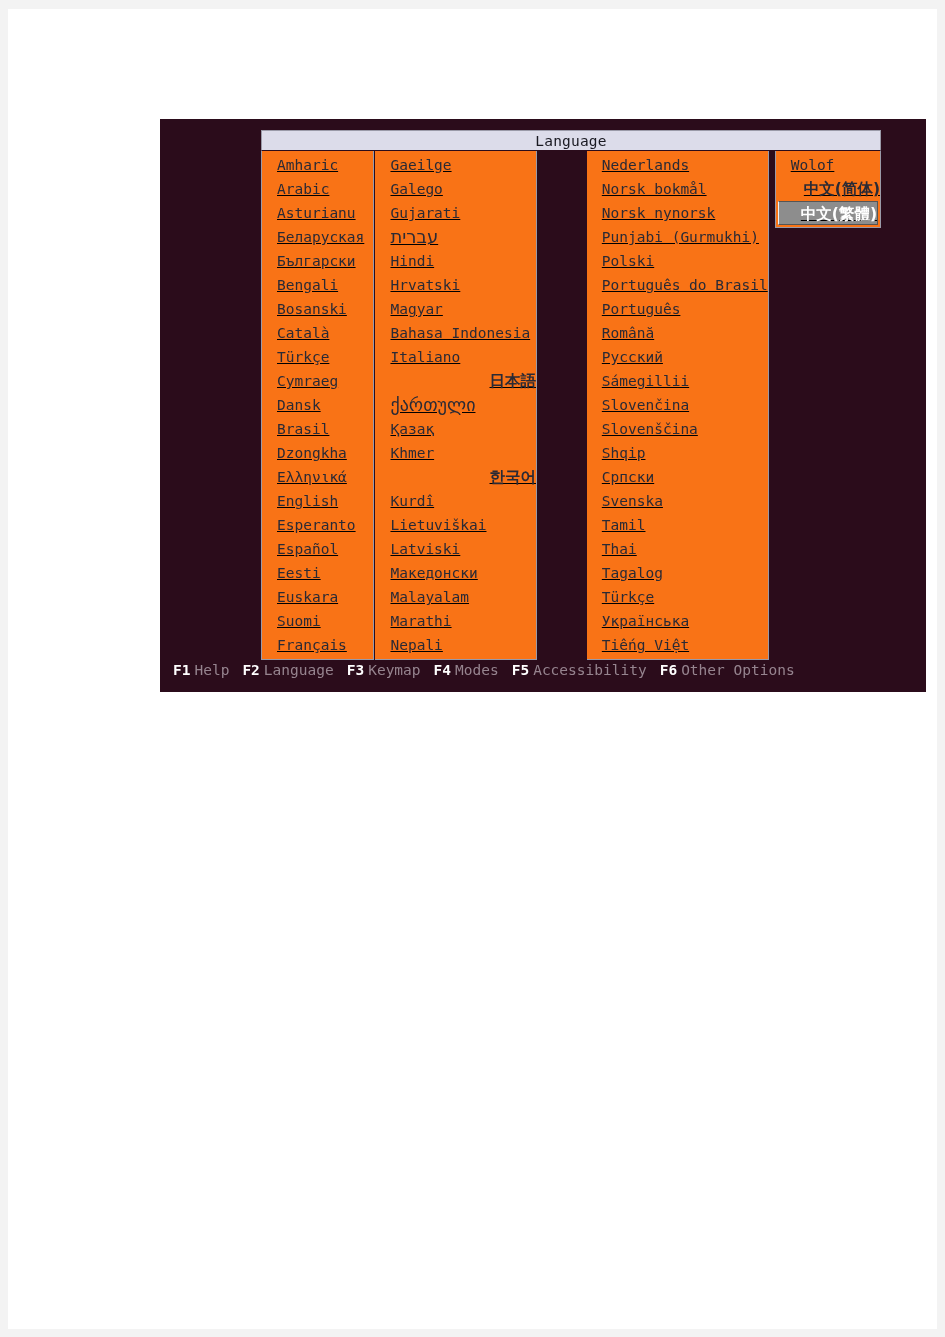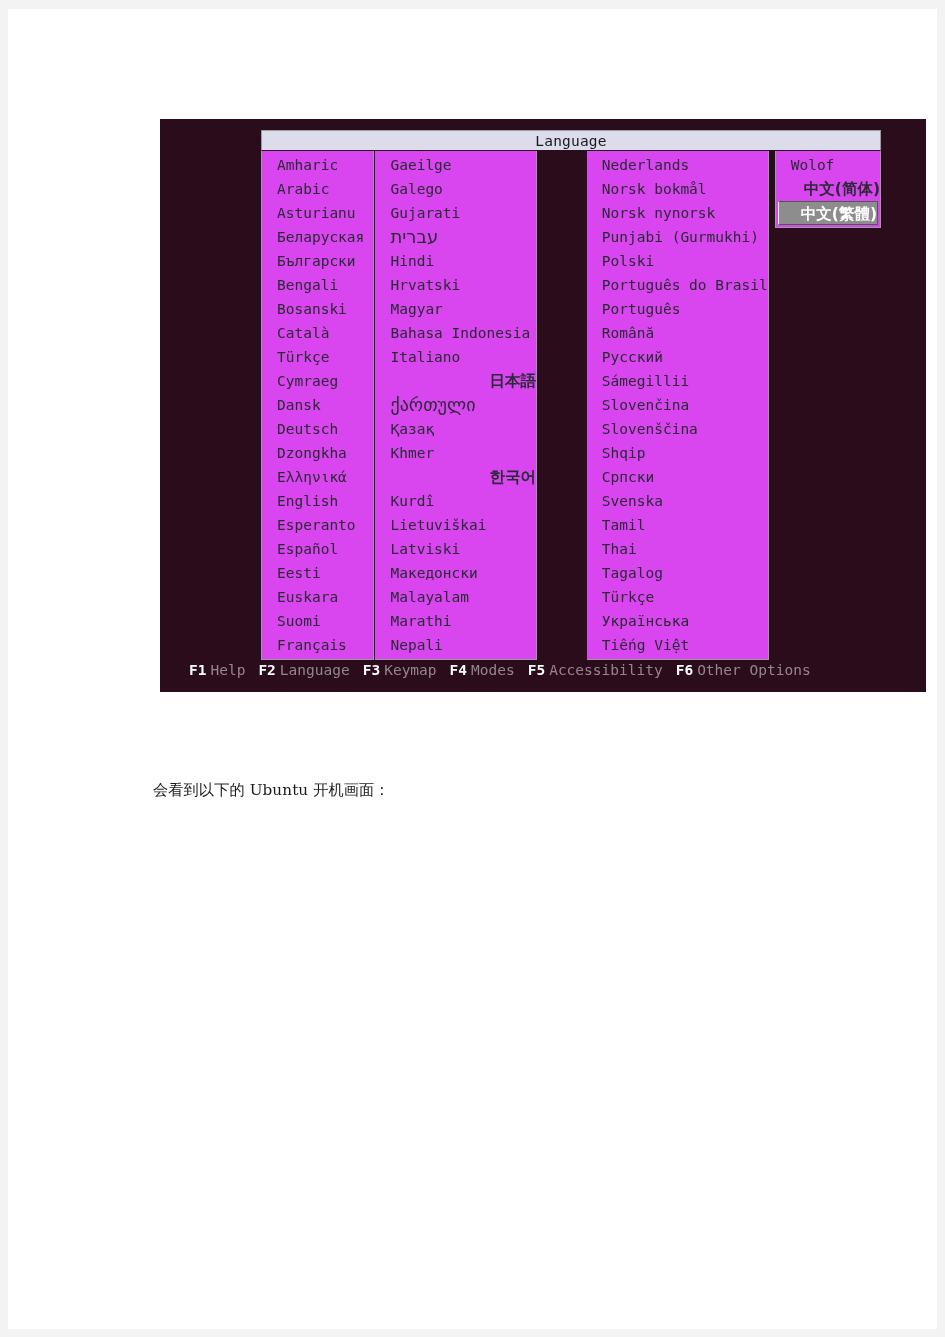--- a/index.html
+++ b/index.html
@@ -57,25 +57,26 @@
     color: #1a1a22;
     letter-spacing: 0.2px;
   }
 
   #columns-wrap {
     display: flex;
     align-items: flex-start;
   }
 
   .lang-col {
-    background: #d946ef;
+    background: #f97316;
     box-sizing: border-box;
     border: 1px solid #9a9aa8;
     border-top: none;
     padding: 2px 0 2px 0;
+    text-decoration: underline;
   }
   .lang-col.c1 { width: 124px; }
   .lang-col.c2 { width: 178px; border-left: none; }
   .lang-col.c3 { width: 197px; border-left: none; margin-left: 48px; }
 
   .col-sep {
     width: 2px;
     align-self: stretch;
     background: #2b0c1b;
   }
@@ -114,21 +115,21 @@
     text-align: right;
   }
   .lang-item.script {
     font-family: "DejaVu Sans", sans-serif;
     font-size: 18px;
   }
 
   
   #fkey-bar {
     position: absolute;
-    left: 16px;
+    left: 0;
     top: 540px;
     width: 700px;
     height: 22px;
     line-height: 22px;
     font-size: 14.5px;
     white-space: nowrap;
     color: #9a8a94;
     padding-left: 13px;
     box-sizing: border-box;
   }
@@ -170,21 +171,21 @@
             <div class="lang-item">Arabic</div>
             <div class="lang-item">Asturianu</div>
             <div class="lang-item">Беларуская</div>
             <div class="lang-item">Български</div>
             <div class="lang-item">Bengali</div>
             <div class="lang-item">Bosanski</div>
             <div class="lang-item">Català</div>
             <div class="lang-item">Türkçe</div>
             <div class="lang-item">Cymraeg</div>
             <div class="lang-item">Dansk</div>
-            <div class="lang-item">Deutsch</div>
+            <div class="lang-item">Brasil</div>
             <div class="lang-item">Dzongkha</div>
             <div class="lang-item">Ελληνικά</div>
             <div class="lang-item">English</div>
             <div class="lang-item">Esperanto</div>
             <div class="lang-item">Español</div>
             <div class="lang-item">Eesti</div>
             <div class="lang-item">Euskara</div>
             <div class="lang-item">Suomi</div>
             <div class="lang-item">Français</div>
           </div>
@@ -241,16 +242,15 @@
             <div class="lang-item cjk">中文(简体)</div>
             <div class="lang-item selected cjk">中文(繁體)</div>
           </div>
       </div>
     </div>
 
     <div id="fkey-bar"><span class="fkey-group"><span class="fkey-key">F1</span><span class="fkey-label">Help</span></span><span class="fkey-group"><span class="fkey-key">F2</span><span class="fkey-label">Language</span></span><span class="fkey-group"><span class="fkey-key">F3</span><span class="fkey-label">Keymap</span></span><span class="fkey-group"><span class="fkey-key">F4</span><span class="fkey-label">Modes</span></span><span class="fkey-group"><span class="fkey-key">F5</span><span class="fkey-label">Accessibility</span></span><span class="fkey-group"><span class="fkey-key">F6</span><span class="fkey-label">Other Options</span></span></div>
   </div>
 
   <div id="caption">
-    <span class="line">会看到以下的 Ubuntu 开机画面：</span>
   </div>
 
 </div>
 
 </body></html>

